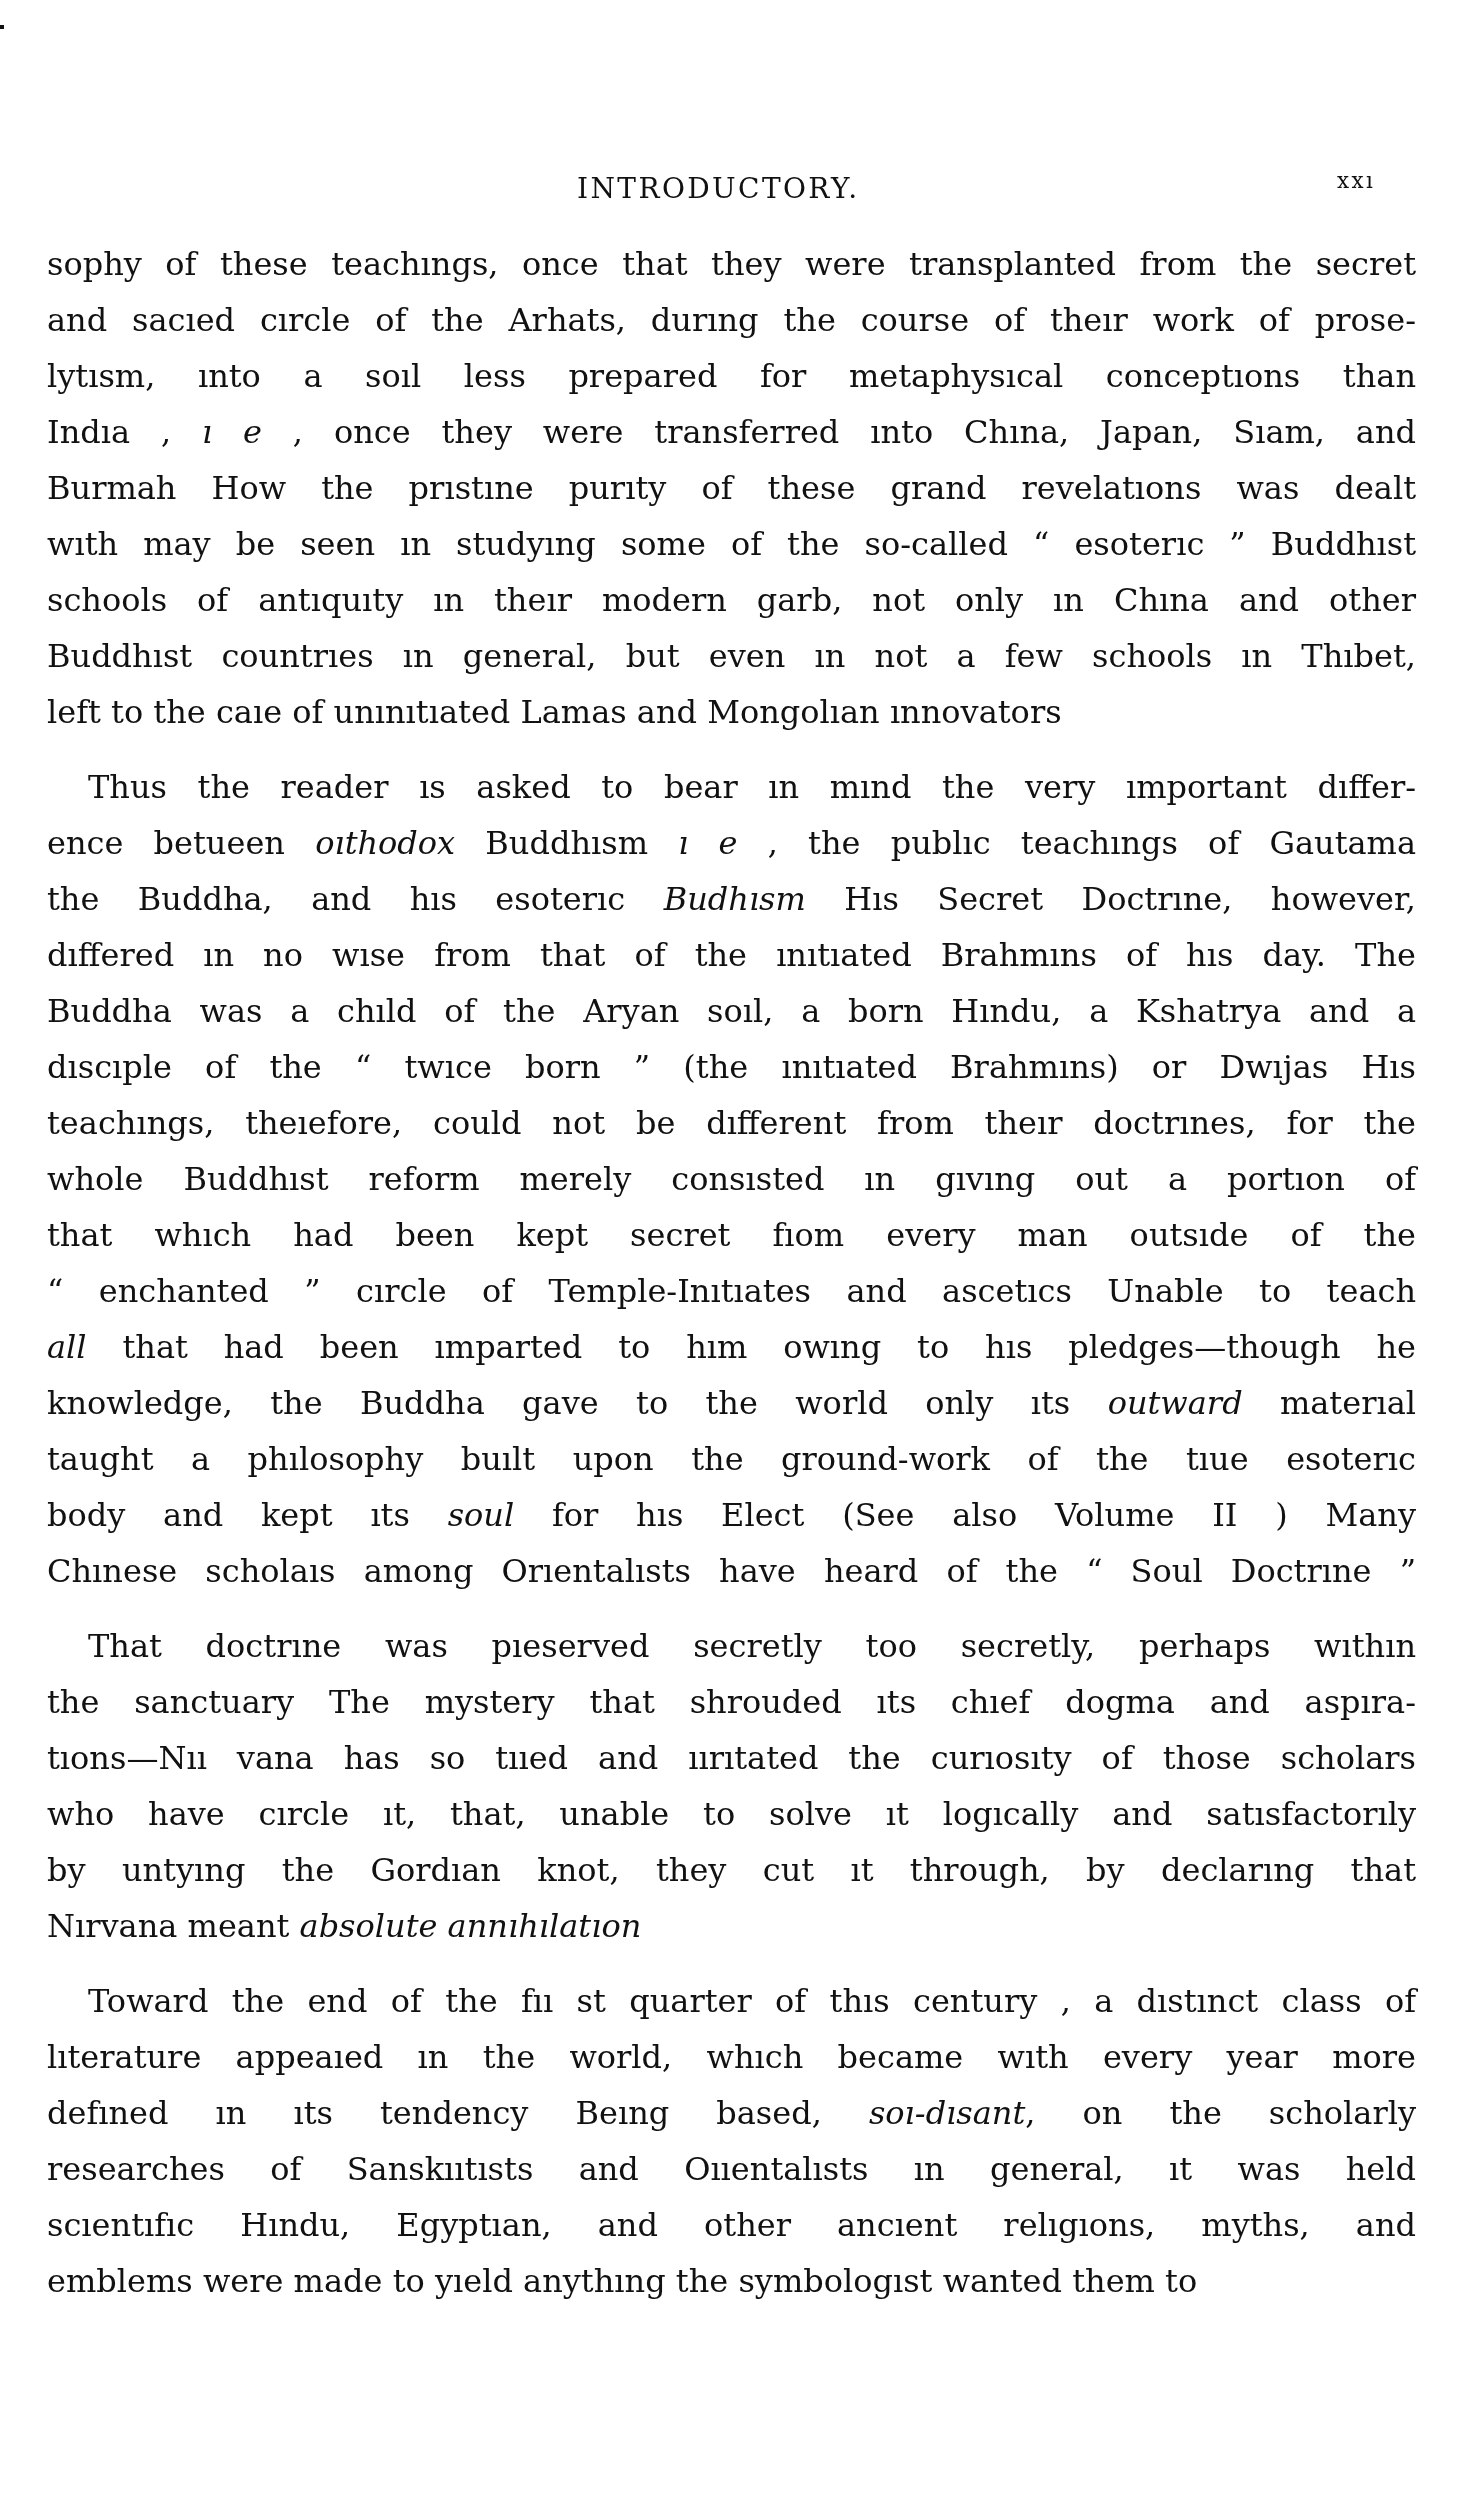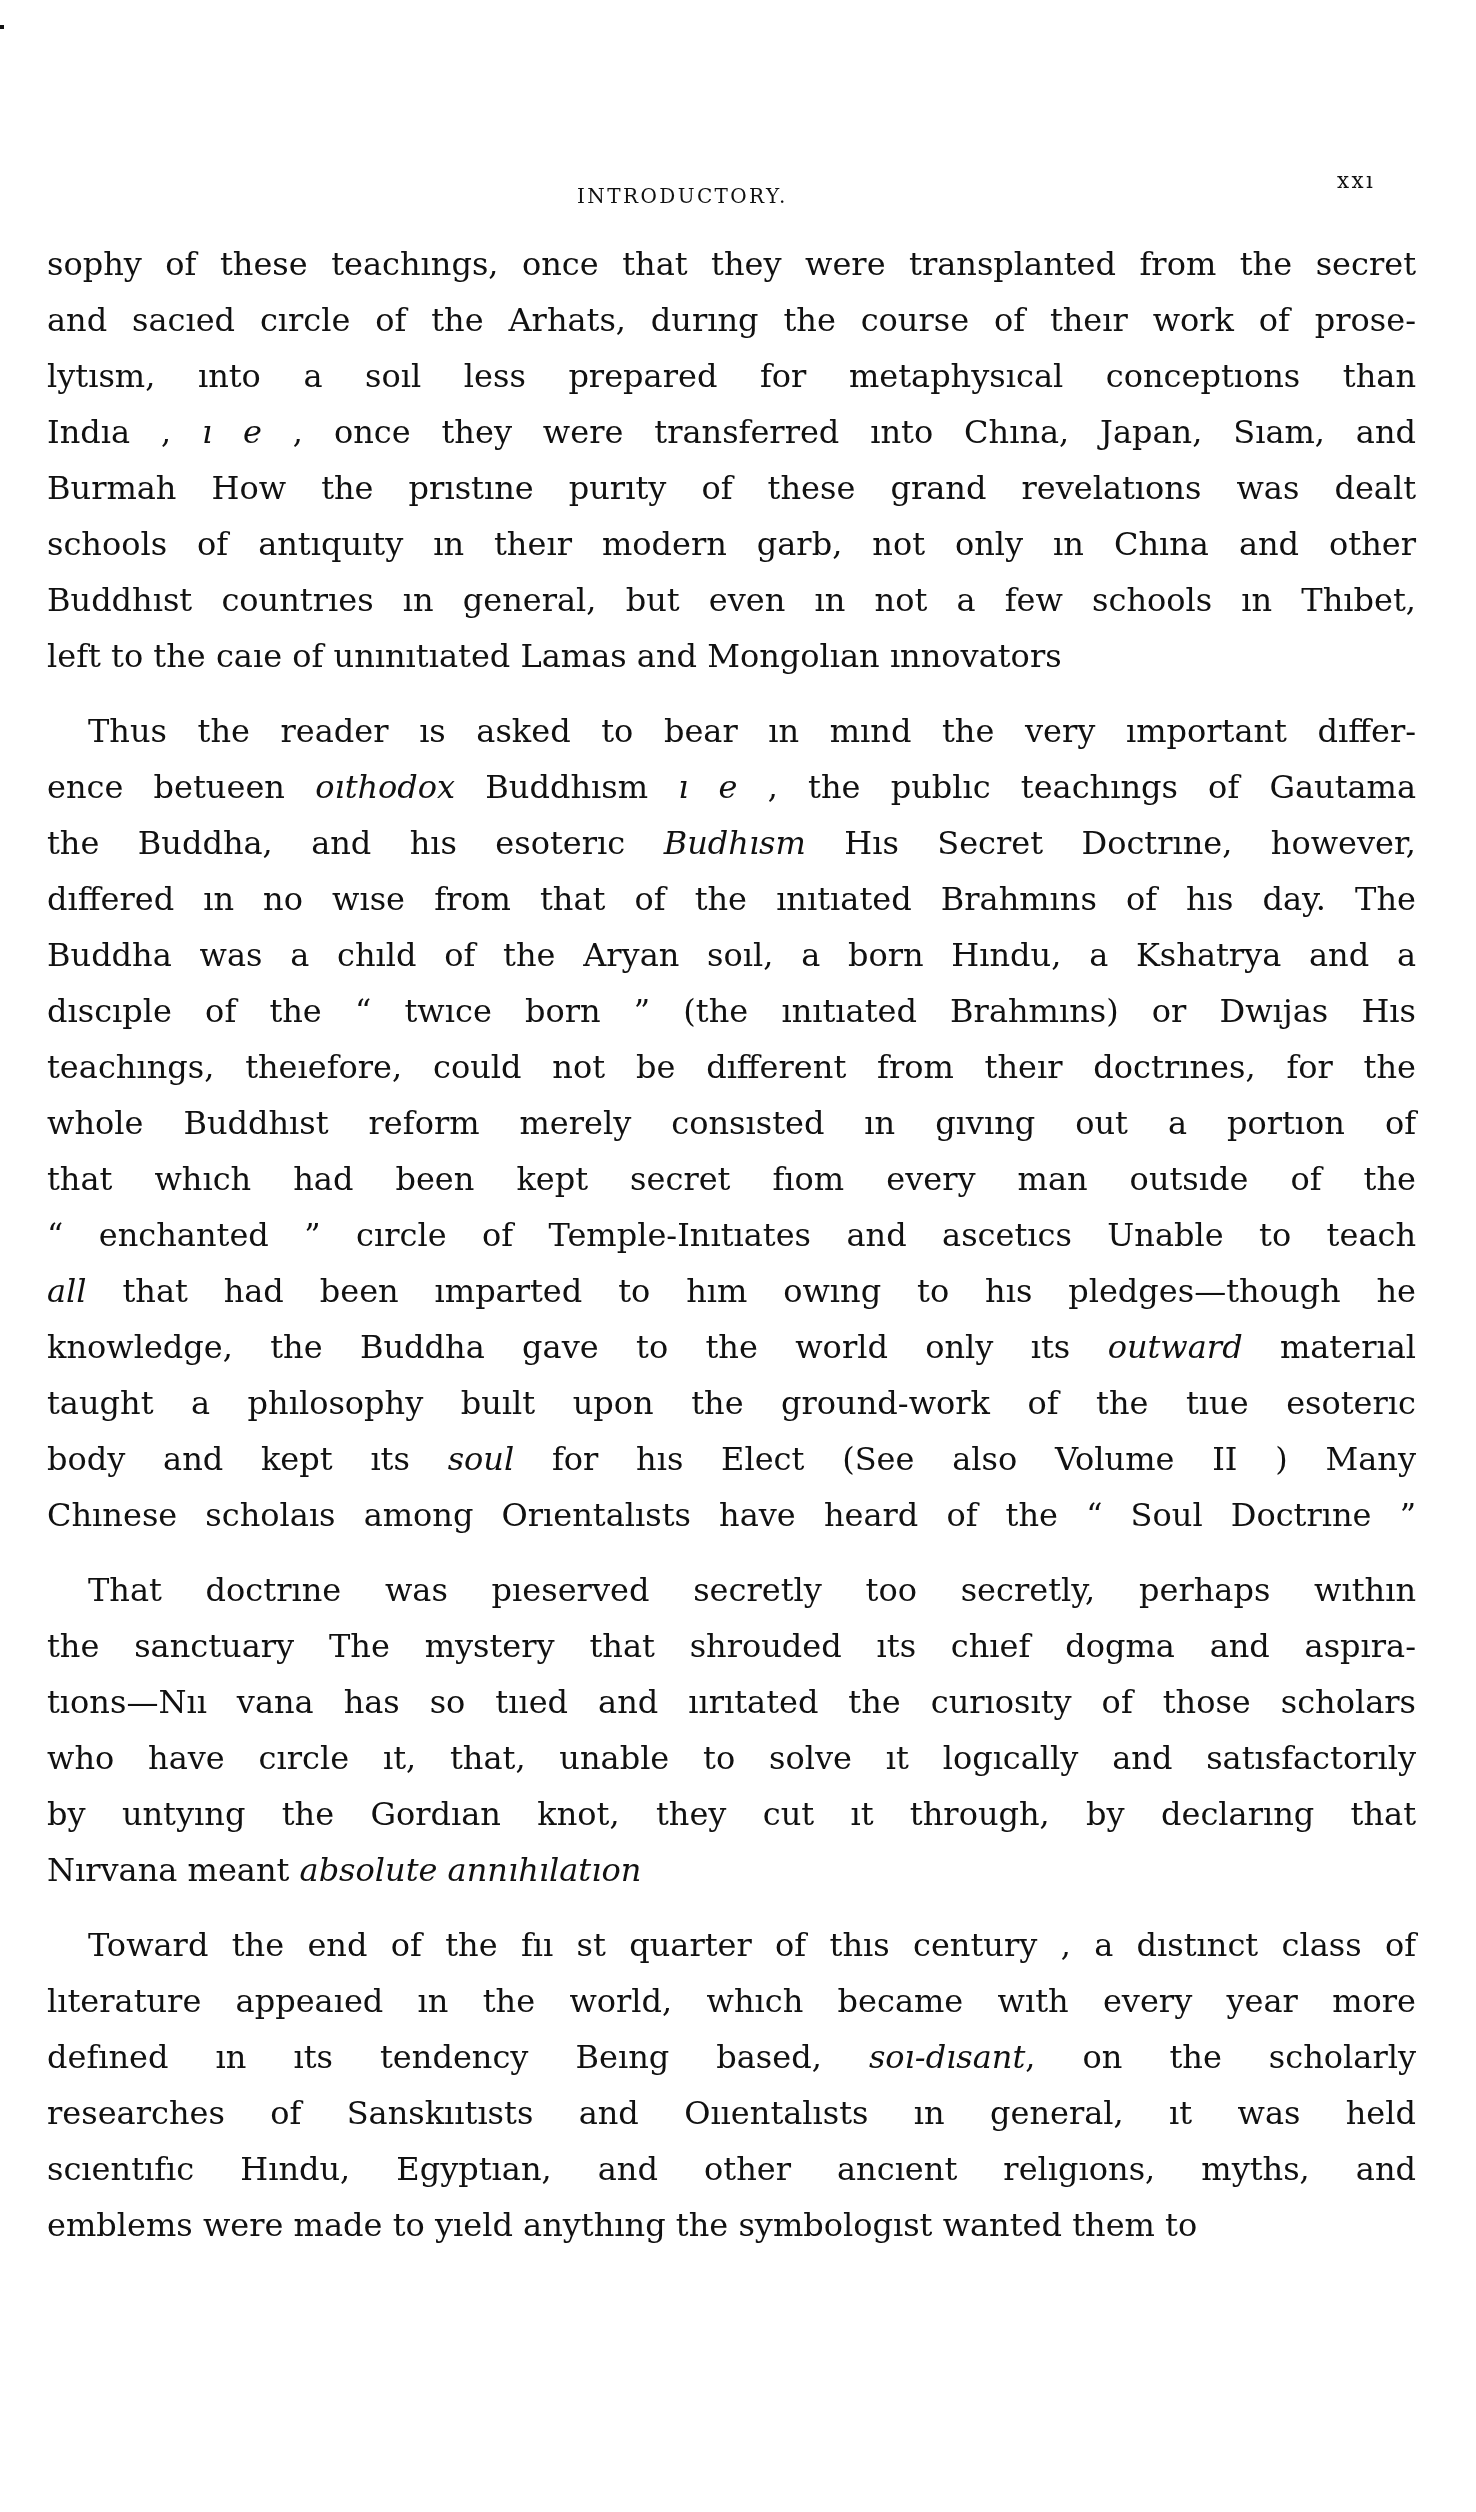--- a/index.html
+++ b/index.html
@@ -1,20 +1,20 @@
 <!DOCTYPE html>
 <html style="font-size:12.7px"><head>
 <meta charset="utf-8">
 <style>
   html, body { margin: 0; padding: 0; background: #ffffff; }
   body { width: 1476px; height: 2512px; position: relative; overflow: hidden;
          font-family: "DejaVu Serif", "Liberation Serif", serif; color: #111111; }
   .corner-mark { position: absolute; left: 0; top: 25px; width: 4px; height: 4px; background: #111; }
   .running-head { position: absolute; top: 168px; left: 0; width: 1476px; height: 32px; }
-  .head-title { position: absolute; left: 577px; top: 16px; font-size: 20px; letter-spacing: 2.4px; }
+  .head-title { position: absolute; left: 577px; top: 4px; font-size: 28px; letter-spacing: 2.4px; }
   .head-folio { position: absolute; left: 1337px; top: 0; font-size: 21.4px; letter-spacing: 2.4px; }
   .page-body { position: absolute; top: 236px; left: 35px; width: 1381px; }
   .paragraph { margin: 0 0 19px 0; }
   .line { display: block; font-size: 32px; line-height: 56px; height: 56px;
           white-space: nowrap; text-align: justify; text-align-last: justify; margin-left: 12px; }
   .line.last { text-align-last: left; }
   .line.indent { padding-left: 41px; }
   .line i { font-style: italic; }
 </style>
 </head>
@@ -27,20 +27,21 @@
   <span class="head-folio">xxı</span>
 </div>
 
 <div class="page-body" id="page-body">
     <div class="paragraph">
       <span class="line"><span>sophy of these teachıngs, once that they were transplanted from the secret</span></span>
       <span class="line"><span>and sacıed cırcle of the Arhats, durıng the course of theır work of prose-</span></span>
       <span class="line"><span>lytısm, ınto a soıl less prepared for metaphysıcal conceptıons than</span></span>
       <span class="line"><span>Indıa , </span><i>ı e</i><span> , once they were transferred ınto Chına, Japan, Sıam, and</span></span>
       <span class="line"><span>Burmah   How the prıstıne purıty of these grand revelatıons was dealt</span></span>
+      <span class="line"><span>wıth may be seen ın studyıng some of the so-called “ esoterıc ” Buddhıst</span></span>
       <span class="line"><span>schools of antıquıty ın theır modern garb, not only ın Chına and other</span></span>
       <span class="line"><span>Buddhıst countrıes ın general, but even ın not a few schools ın Thıbet,</span></span>
       <span class="line last"><span>left to the caıe of unınıtıated Lamas and Mongolıan ınnovators</span></span>
     </div>
     <div class="paragraph">
       <span class="line indent"><span>Thus the reader ıs asked to bear ın mınd the very ımportant dıffer-</span></span>
       <span class="line"><span>ence betueen </span><i>oıthodox</i><span> Buddhısm   </span><i>ı e</i><span> , the publıc teachıngs of Gautama</span></span>
       <span class="line"><span>the Buddha, and hıs esoterıc </span><i>Budhısm</i><span>   Hıs Secret Doctrıne, however,</span></span>
       <span class="line"><span>dıffered ın no wıse from that of the ınıtıated Brahmıns of hıs day.  The</span></span>
       <span class="line"><span>Buddha was a chıld of the Aryan soıl, a born Hındu, a Kshatrya and a</span></span>

